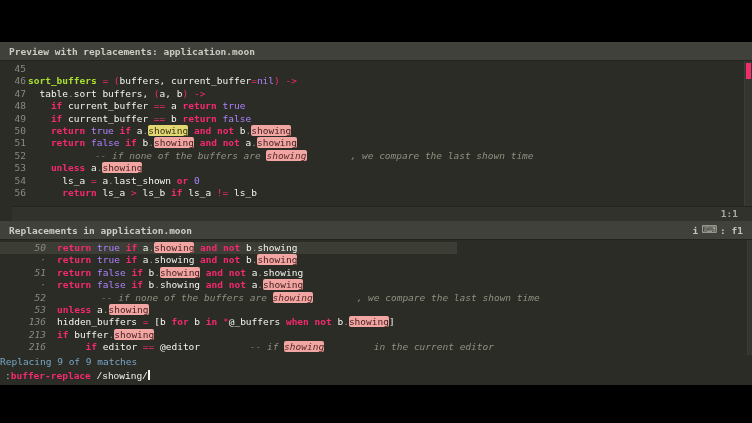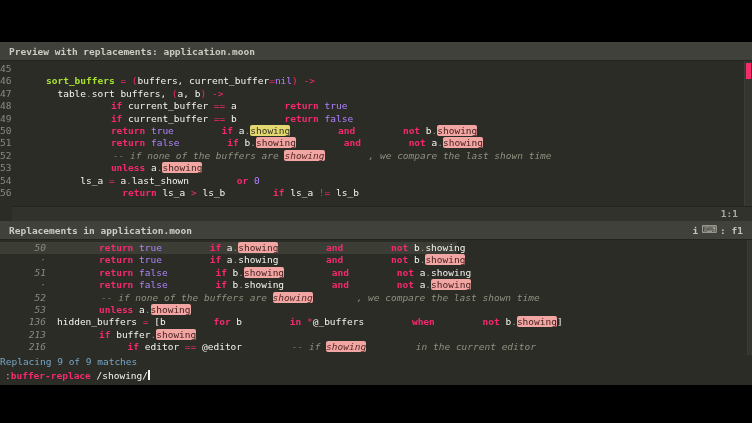--- a/index.html
+++ b/index.html
@@ -16,45 +16,45 @@
     height:19px; flex:0 0 19px; background:#40413a; color:#ccccc3;
     font-size:9.5px; font-weight:bold; line-height:19px; padding:0 9px;
     display:flex; justify-content:space-between; align-items:center;
     border-bottom:1px solid #23241e; box-sizing:border-box;
   }
   .pane-header .right-hint { display:flex; align-items:center; gap:3px; font-weight:bold; color:#c4c4bb; }
   .kbd-icon { font-family:"DejaVu Sans",sans-serif; font-weight:normal; font-size:11px; color:#b0b0a7; line-height:10px; }
   .editor { position:relative; flex:0 0 143px; height:143px; overflow:hidden; padding-top:2px; box-sizing:content-box; }
   .code-line { height:12.4px; line-height:12.4px; font-size:9.5px; white-space:pre; }
   .code-line .ln {
-    display:inline-block; width:26px; margin-right:20px; 
+    display:inline-block; width:26px; margin-right:2px; text-align:right;
     color:#898a81; font-style:normal;
   }
   .status-bar {
     flex:0 0 15px; height:15px; background:#31322c; border-top:1px solid #23241e;
     box-sizing:border-box; color:#a9aaa1; font-size:9.5px; font-weight:bold;
     line-height:14px; text-align:right; padding-right:14px;margin-left:12px;
   }
   .list { flex:0 0 113px; height:113px; overflow:hidden; padding-top:2px; position:relative; }
   .list-row { height:12.4px; line-height:12.4px; font-size:9.5px; white-space:pre; width:457px; }
   .list-row.selected { background:#3c3d35; }
   .list-row .ln {
     display:inline-block; width:46px; margin-right:11px; text-align:right;
     color:#898a81; font-style:italic;
   }
   .echo { flex:0 0 13px; height:13px; line-height:13px; font-size:9.5px; color:#77a5c5; }
   .cmdline { flex:0 0 16px; height:16px; line-height:15px; font-size:9.5px; padding-left:5px; white-space:pre; }
   .cmd-prompt { color:#b9b9b0; }
   .cmd-name { color:#f52970; font-weight:bold; }
-  .cmd-arg { color:#f5f5f0; }
+  .cmd-arg { color:#f5f5f0;font-family:Liberation Mono, monospace; }
   .caret { display:inline-block; width:2px; height:10px; background:#f5f5f0; vertical-align:-1px; }
   
   .tok { }
   .w  { color:#f5f5f0; }
-  .k  { color:#f52970; font-weight:bold;margin-left:42px; }
+  .k  { color:#f52970; font-weight:bold; }
   .o  { color:#f52970; }
   .p  { color:#ae81ff; }
   .g  { color:#a8e22e; font-weight:bold; }
   .c  { color:#908f80; font-style:italic;margin-left:44px; }
   .d  { color:#8f9087; }
   .hp { background:#f2a6a4; color:#46211f; border-radius:2px; }
   .hy { background:#e3d771; color:#35341b; border-radius:2px; }
   .hc { background:#f2a6a4; color:#5a2a26; font-style:italic; border-radius:2px; }
   
   .scroll-track {

